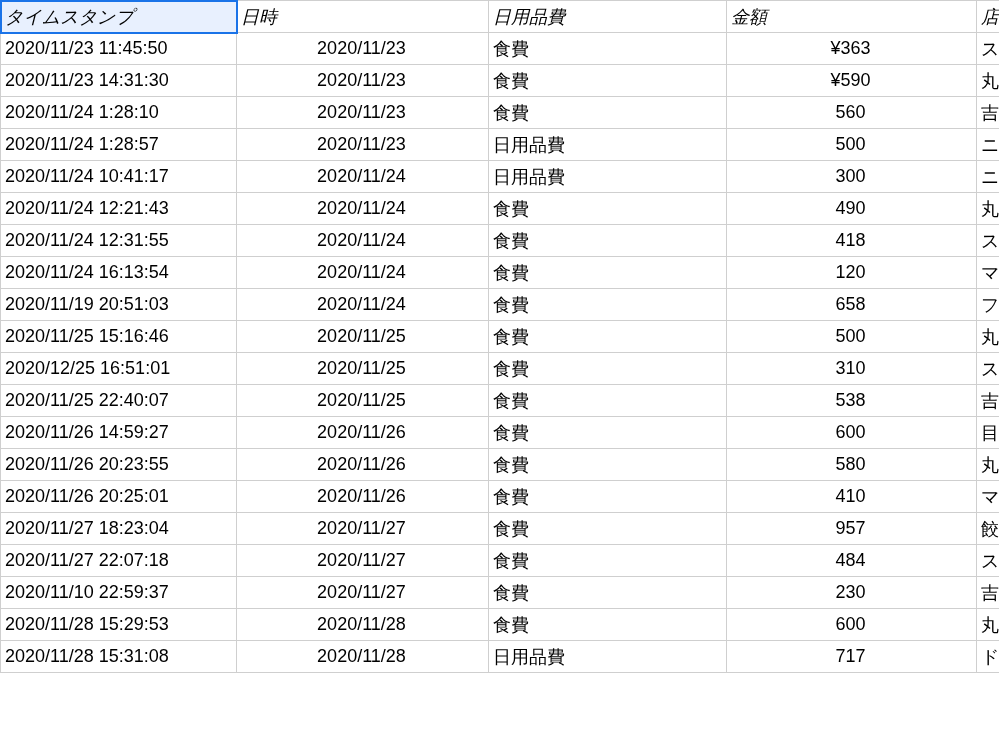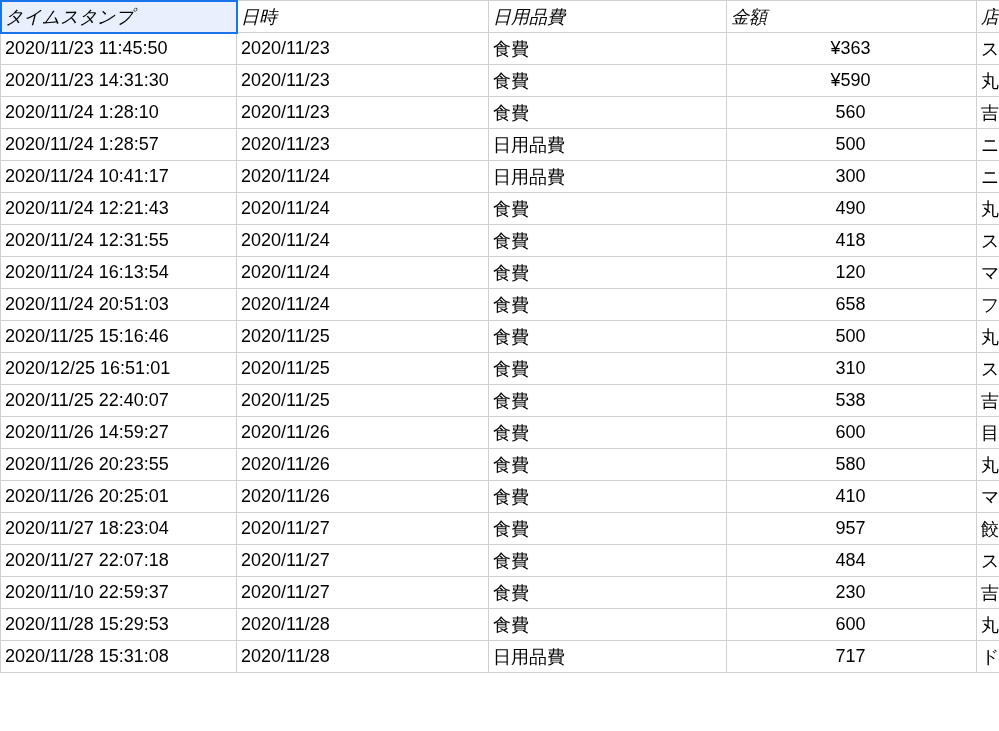--- a/index.html
+++ b/index.html
@@ -49,21 +49,21 @@
     outline: 2px solid #1a73e8;
     outline-offset: -1px;
     background: #e8f0fe;
   }
   
   td.ts {
     text-align: left;
     padding-right: 18px;
   }
   td.datecol {
-    text-align: left;
+    text-align: center;
     padding-right: 6px;
   }
   td.genre {
     text-align: left;
     padding-left: 4px;
   }
   td.amt {
     text-align: center;
     padding-right: 6px;
   }
@@ -144,21 +144,21 @@
           <td class="store">ス</td>
         </tr>
         <tr>
           <td class="ts">2020/11/24 16:13:54</td>
           <td class="datecol">2020/11/24</td>
           <td class="genre">食費</td>
           <td class="amt">120</td>
           <td class="store">マ</td>
         </tr>
         <tr>
-          <td class="ts">2020/11/24 20:51:03</td>
+          <td class="ts">2020/11/19 20:51:03</td>
           <td class="datecol">2020/11/24</td>
           <td class="genre">食費</td>
           <td class="amt">658</td>
           <td class="store">フ</td>
         </tr>
         <tr>
           <td class="ts">2020/11/25 15:16:46</td>
           <td class="datecol">2020/11/25</td>
           <td class="genre">食費</td>
           <td class="amt">500</td>

